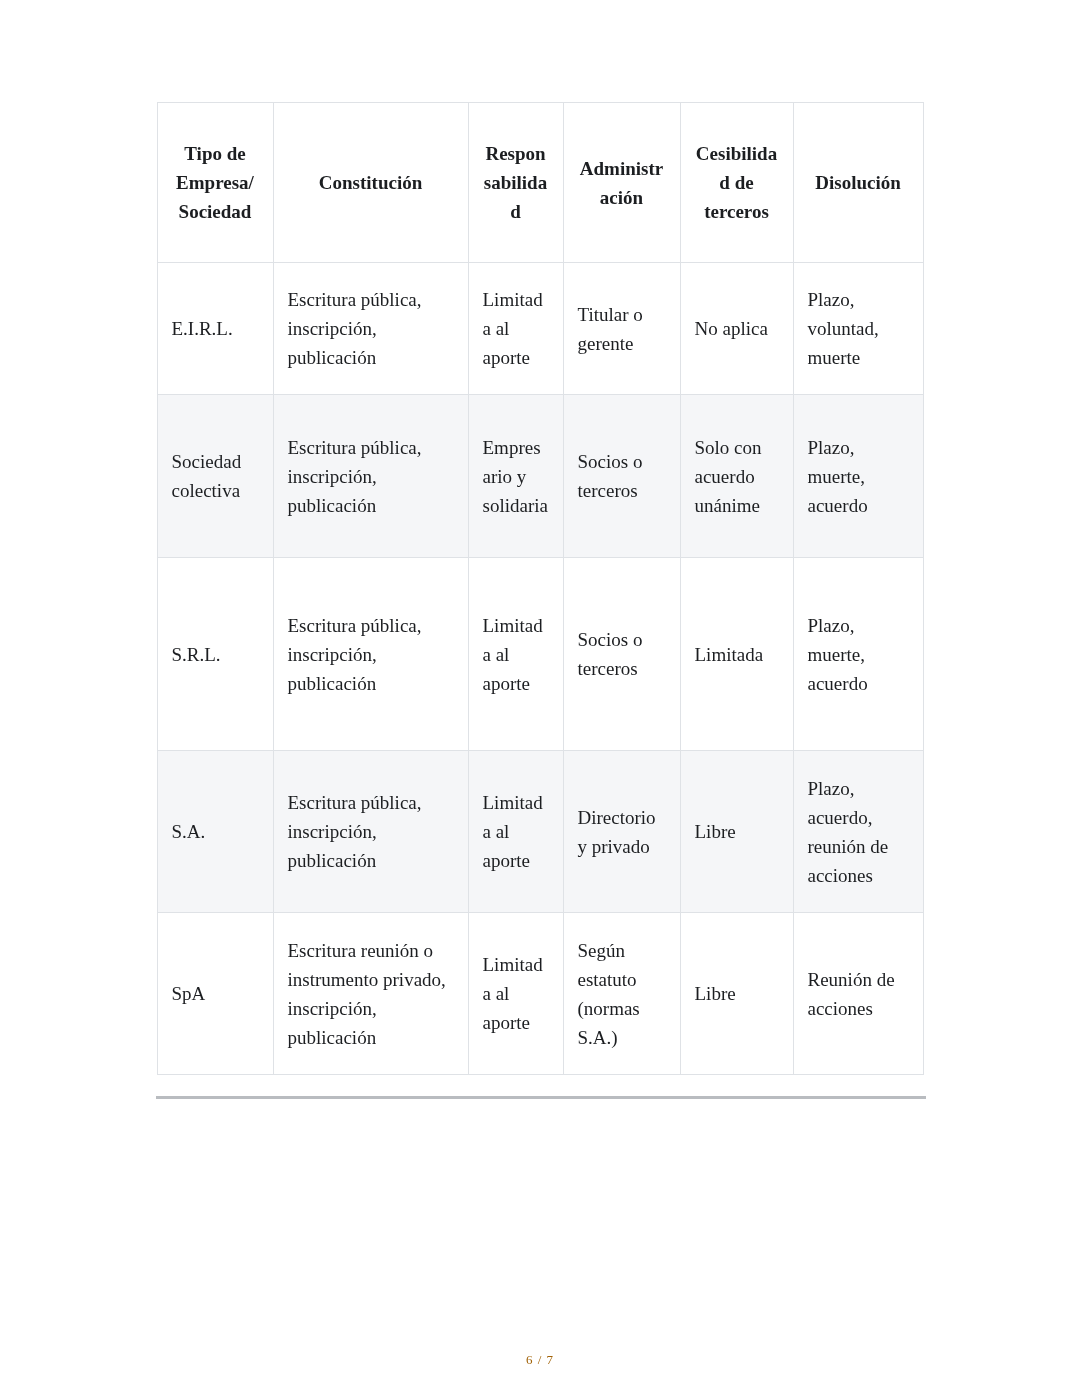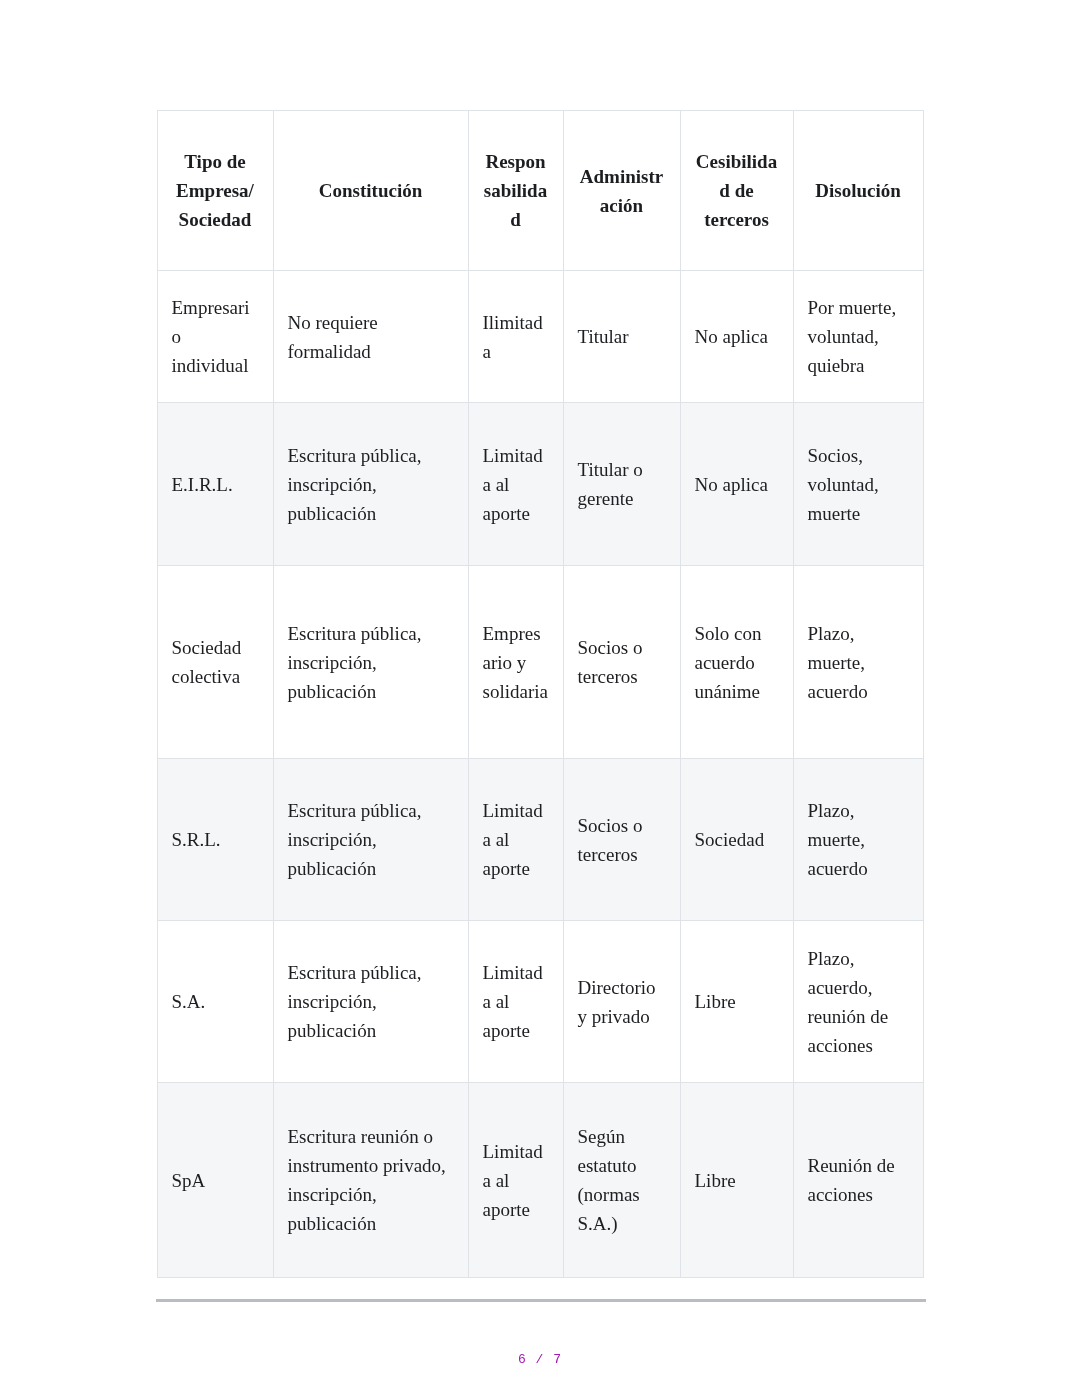--- a/index.html
+++ b/index.html
@@ -11,21 +11,21 @@
   body {
     width: 1080px;
     height: 1397px;
     position: relative;
     font-family: "Liberation Serif", "DejaVu Serif", serif;
     color: #1c1e21;
     overflow: hidden;
   }
   .content {
     width: 768px;
-    margin: 16px auto;
+    margin: 8px auto;
     padding-top: 94px;
   }
   table.company-table {
     width: 766px;
     margin: 0 auto;
     border-collapse: collapse;
     table-layout: fixed;
     font-size: 19px;
     line-height: 29px;
   }
@@ -64,23 +64,23 @@
     background: #b9bcc0;
     width: 770px;
     margin: 21px auto 0 auto;
   }
   .page-footer {
     position: absolute;
     top: 1352px;
     left: 0;
     width: 100%;
     text-align: center;
-    font-family: Liberation Mono, monospace;
+    font-family: Liberation Serif, serif;
     font-size: 13px;
-    color: #a21caf;
+    color: #a16207;
     letter-spacing: 1px;
   }
 </style>
 </head>
 <body>
 
 <div class="content">
 
   <table class="company-table">
     <colgroup>
@@ -96,49 +96,41 @@
         <th>Tipo de Empresa/Sociedad</th>
         <th>Constitución</th>
         <th>Responsabilidad</th>
         <th>Administración</th>
         <th>Cesibilidad de terceros</th>
         <th>Disolución</th>
       </tr>
     </thead>
     <tbody>
       <tr>
-        <td>Empresario individual</td>
-        <td>No requiere formalidad</td>
-        <td>Ilimitada</td>
-        <td>Titular</td>
-        <td>No aplica</td>
-        <td>Por muerte, voluntad, quiebra</td>
-      </tr>
-      <tr>
         <td>E.I.R.L.</td>
         <td>Escritura pública, inscripción, publicación</td>
         <td>Limitada al aporte</td>
         <td>Titular o gerente</td>
         <td>No aplica</td>
-        <td>Socios, voluntad, muerte</td>
+        <td>Plazo, voluntad, muerte</td>
       </tr>
       <tr>
         <td>Sociedad colectiva</td>
         <td>Escritura pública, inscripción, publicación</td>
         <td>Empresario y solidaria</td>
         <td>Socios o terceros</td>
         <td>Solo con acuerdo unánime</td>
         <td>Plazo, muerte, acuerdo</td>
       </tr>
       <tr>
         <td>S.R.L.</td>
         <td>Escritura pública, inscripción, publicación</td>
         <td>Limitada al aporte</td>
         <td>Socios o terceros</td>
-        <td>Sociedad</td>
+        <td>Limitada</td>
         <td>Plazo, muerte, acuerdo</td>
       </tr>
       <tr>
         <td>S.A.</td>
         <td>Escritura pública, inscripción, publicación</td>
         <td>Limitada al aporte</td>
         <td>Directorio y privado</td>
         <td>Libre</td>
         <td>Plazo, acuerdo, reunión de acciones</td>
       </tr>

